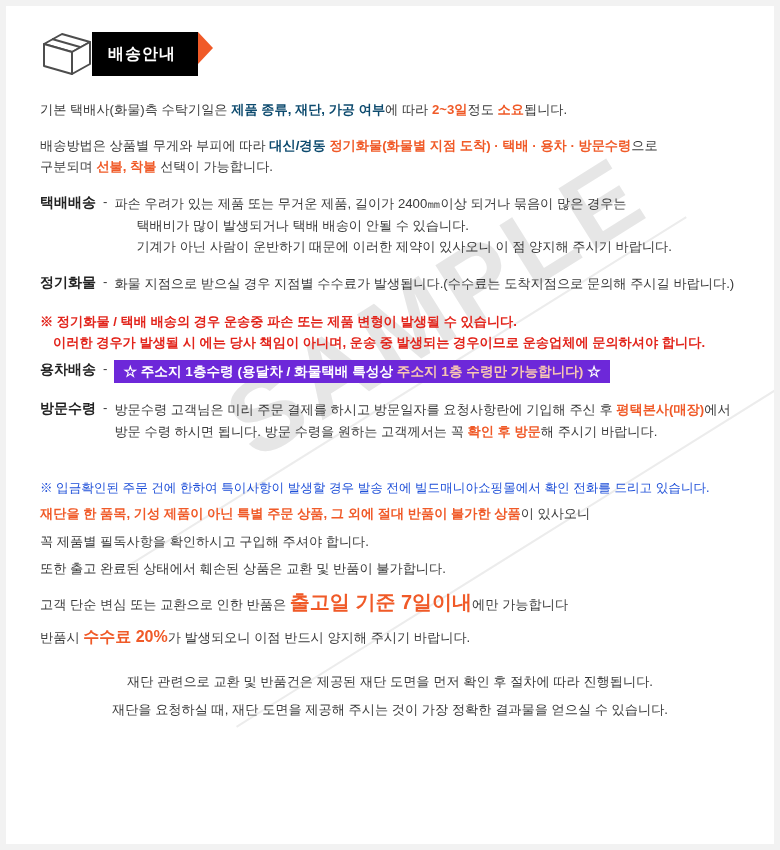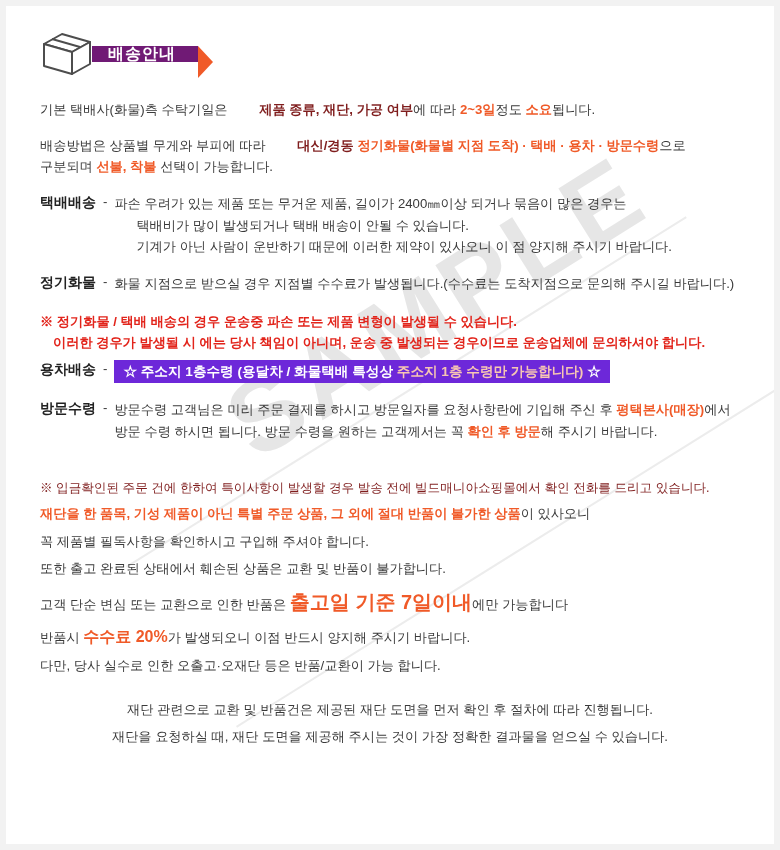--- a/index.html
+++ b/index.html
@@ -37,22 +37,22 @@
   }
   .box-icon {
     width: 54px;
     height: 48px;
     position: relative;
     margin-right: 4px;
     flex: 0 0 auto;
   }
   .ribbon {
     position: relative;
-    height: 16px;
-    background: #701a75;
+    height: 44px;
+    background: #000000;
     display: flex;
     align-items: center;
     padding: 0 22px 0 16px;
     margin-left: -6px;
   }
   .ribbon:after {
     content: "";
     position: absolute;
     right: -15px;
     top: 0;
@@ -97,21 +97,21 @@
     color: #3a3a3a;
   }
   .desc {
     font-size: 13.2px;
     line-height: 1.62;
     color: #3a3a3a;
   }
 
   b, .b { font-weight: bold; }
   .orange { color: #f05a28; font-weight: bold; }
-  .dark { color: #7f1d1d; font-weight: bold; margin-left: 28px; }
+  .dark { color: #0c4a6e; font-weight: bold; }
 
   .note-red {
     font-size: 13.2px;
     line-height: 1.62;
     color: #e2241b;
     font-weight: bold;
     margin: 0 0 6px 0;
   }
   .note-red .l2 { display: block; padding-left: 13px; }
 
@@ -122,21 +122,21 @@
     font-weight: bold;
     font-size: 13.6px;
     padding: 3px 9px;
     line-height: 1.3;
   }
   .highlight-line .wht { color: #ffffff; }
   .highlight-line .gry { color: #f7c6b2; }
 
   .footnote {
     font-size: 12.6px;
-    color: #7f1d1d;
+    color: #1d4ed8;
     margin: 36px 0 0 0;
     line-height: 1.6;
   }
 
   .exchange-block { margin-top: 6px; }
   .exchange-block .para { margin-bottom: 7px; }
   .exchange-gap { height: 16px; }
 
   
   .watermark {
@@ -250,21 +250,20 @@
         <span class="orange">재단을 한 품목, 기성 제품이 아닌 </span><span class="orange">특별 주문 상품</span><span class="orange">, 그 외에 </span><span class="orange">절대 반품이 불가한 상품</span><span>이 있사오니</span>
       </p>
       <p class="para">꼭 제품별 필독사항을 확인하시고 구입해 주셔야 합니다.</p>
       <p class="para">또한 출고 완료된 상태에서 훼손된 상품은 교환 및 반품이 불가합니다.</p>
       <p class="para">
         <span>고객 단순 변심 또는 교환으로 인한 반품은 </span><span class="orange" style="font-size:20px">출고일 기준 7일이내</span><span>에만 가능합니다</span>
       </p>
       <p class="para">
         <span>반품시 </span><span class="orange" style="font-size:16px">수수료 20%</span><span>가 발생되오니 이점 반드시 양지해 주시기 바랍니다.</span>
       </p>
-      <p class="para">다만, 당사 실수로 인한 오출고·오재단 등은 반품/교환이 가능 합니다.</p>
 
       <div class="exchange-gap"></div>
 
       <p class="para tight">재단 관련으로 교환 및 반품건은 제공된 재단 도면을 먼저 확인 후 절차에 따라 진행됩니다.</p>
       <p class="para tight">재단을 요청하실 때, 재단 도면을 제공해 주시는 것이 가장 정확한 결과물을 얻으실 수 있습니다.</p>
 
     </div>
 
   </div>
 </div>

